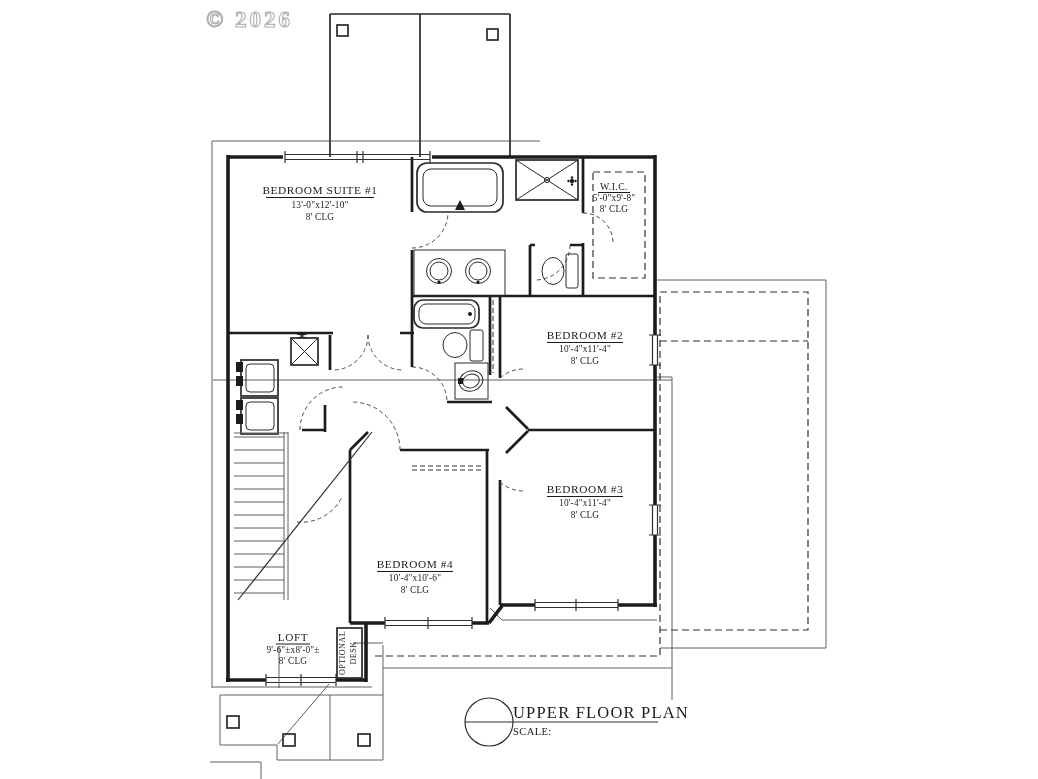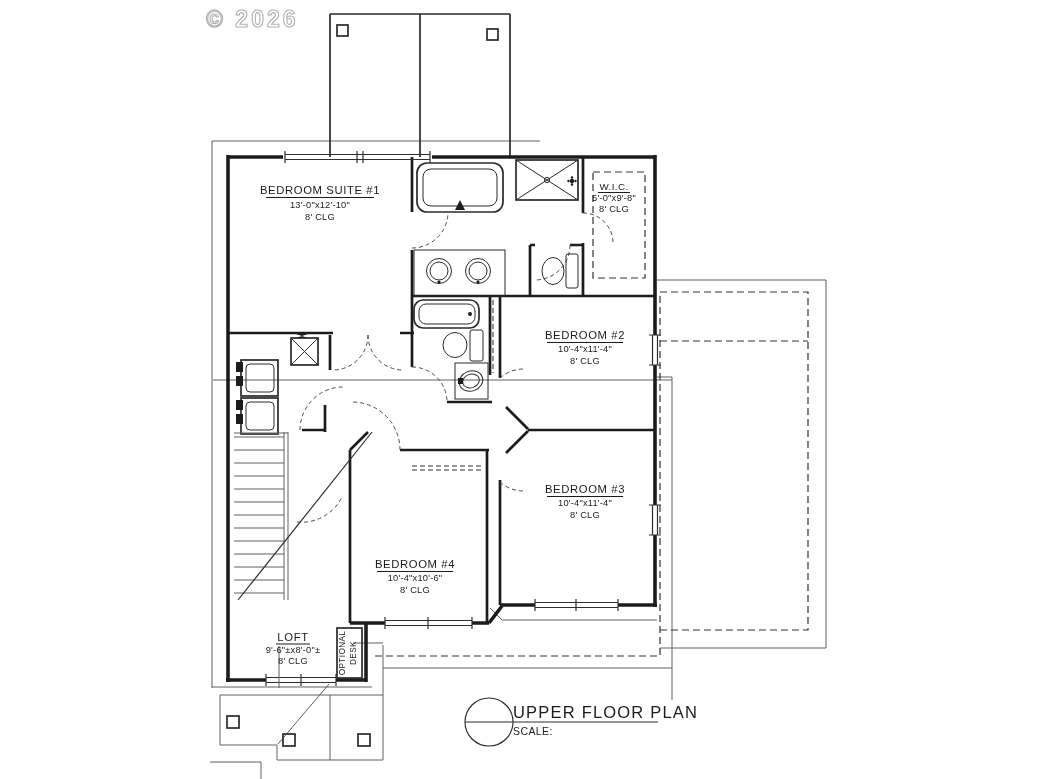--- a/index.html
+++ b/index.html
@@ -1,17 +1,17 @@
 <!DOCTYPE html>
 <html><head>
 <meta charset="utf-8">
 <style>
   html,body{margin:0;padding:0;background:#ffffff;}
   .sheet{position:relative;width:1038px;height:779px;background:#fff;overflow:hidden;
-         font-family:Liberation Sans, sans-serif;}
+         font-family:Liberation Serif, serif;}
   svg{position:absolute;left:0;top:0;}
   
   .w4{stroke:#1c1c1c;stroke-width:3.6;fill:none;stroke-linecap:butt;}
   .w3{stroke:#1c1c1c;stroke-width:2.7;fill:none;stroke-linecap:butt;}
   .m {stroke:#2a2a2a;stroke-width:1.7;fill:none;}
   .t {stroke:#606060;stroke-width:1;fill:none;}
   .tw{stroke:#2f2f2f;stroke-width:1.2;fill:none;}
   .d {stroke:#333;stroke-width:1.2;fill:none;stroke-dasharray:7 4;}
   .d2{stroke:#333;stroke-width:1.05;fill:none;stroke-dasharray:5 3;}
   .a {stroke:#4a4a4a;stroke-width:1;fill:none;stroke-dasharray:4 3;}

